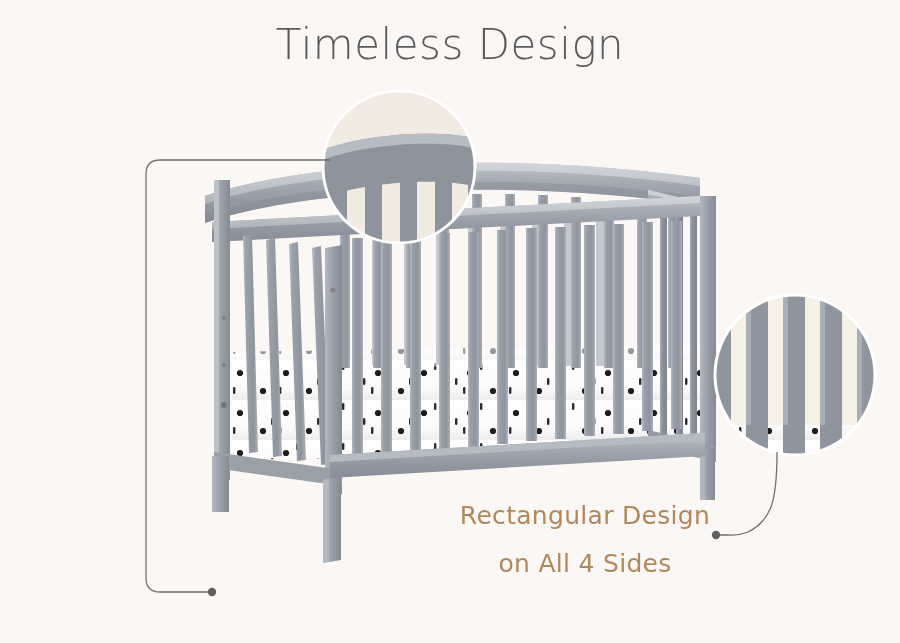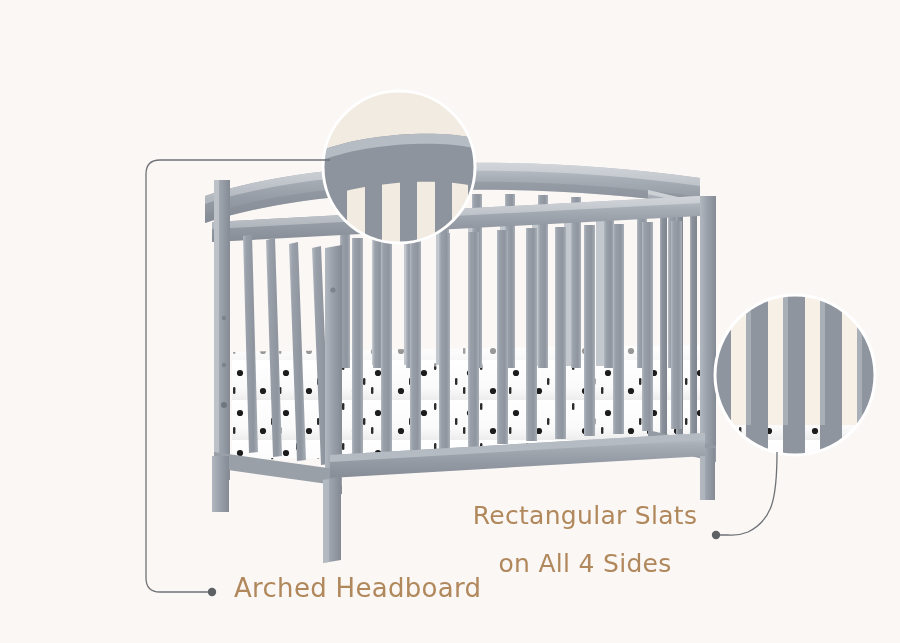--- a/index.html
+++ b/index.html
@@ -66,20 +66,21 @@
     width: 900px;
     height: 643px;
   }
   #leaders { pointer-events: none; }
 </style>
 </head>
 <body>
 
 <div id="stage">
 
+  <div id="title">Timeless Design</div>
 
   <svg id="art" viewBox="0 0 900 643">
     <defs>
       <linearGradient id="slatG" x1="0" y1="0" x2="1" y2="0">
         <stop offset="0%" stop-color="#b4bac2"></stop>
         <stop offset="22%" stop-color="#9aa0a9"></stop>
         <stop offset="70%" stop-color="#8f959e"></stop>
         <stop offset="100%" stop-color="#aab0b8"></stop>
       </linearGradient>
       <linearGradient id="slatG2" x1="0" y1="0" x2="1" y2="0">
@@ -301,20 +302,19 @@
 
   <svg id="leaders" viewBox="0 0 900 643">
 
     <path d="M330,160 L160,160 Q146,160 146,174 L146,578 Q146,592 160,592 L212,592" fill="none" stroke="#6e7276" stroke-width="1.3"></path>
     <circle cx="212" cy="592" r="4.2" fill="#5d6164"></circle>
 
     <path d="M777,452 C 777,500 772,520 748,532 Q 738,536 728,535 L716,535" fill="none" stroke="#6e7276" stroke-width="1.3"></path>
     <circle cx="716" cy="535" r="4.2" fill="#5d6164"></circle>
   </svg>
 
-  <div class="callout" id="label-arched">Arched Headboard</div>
 
   <div class="callout" id="label-slats">
-    <span class="l1">Rectangular Slats</span>
+    <span class="l1">Rectangular Design</span>
     <span class="l2">on All 4 Sides</span>
   </div>
 
 </div>
 
 </body></html>

